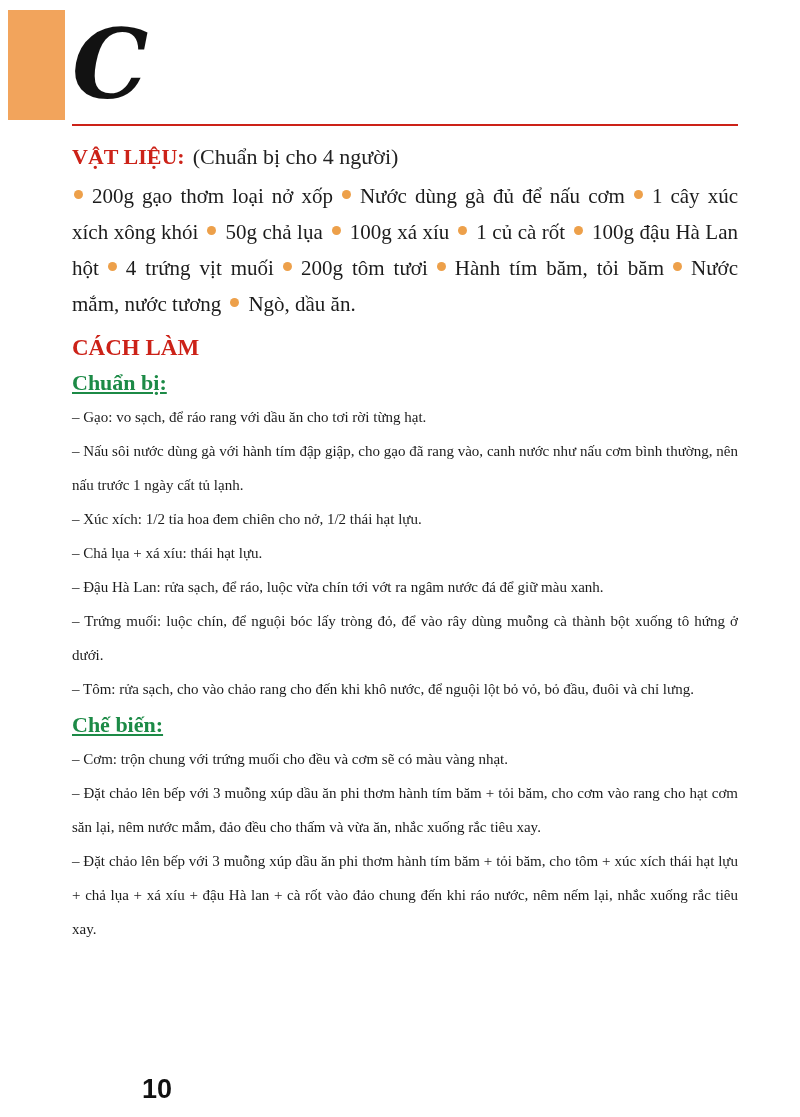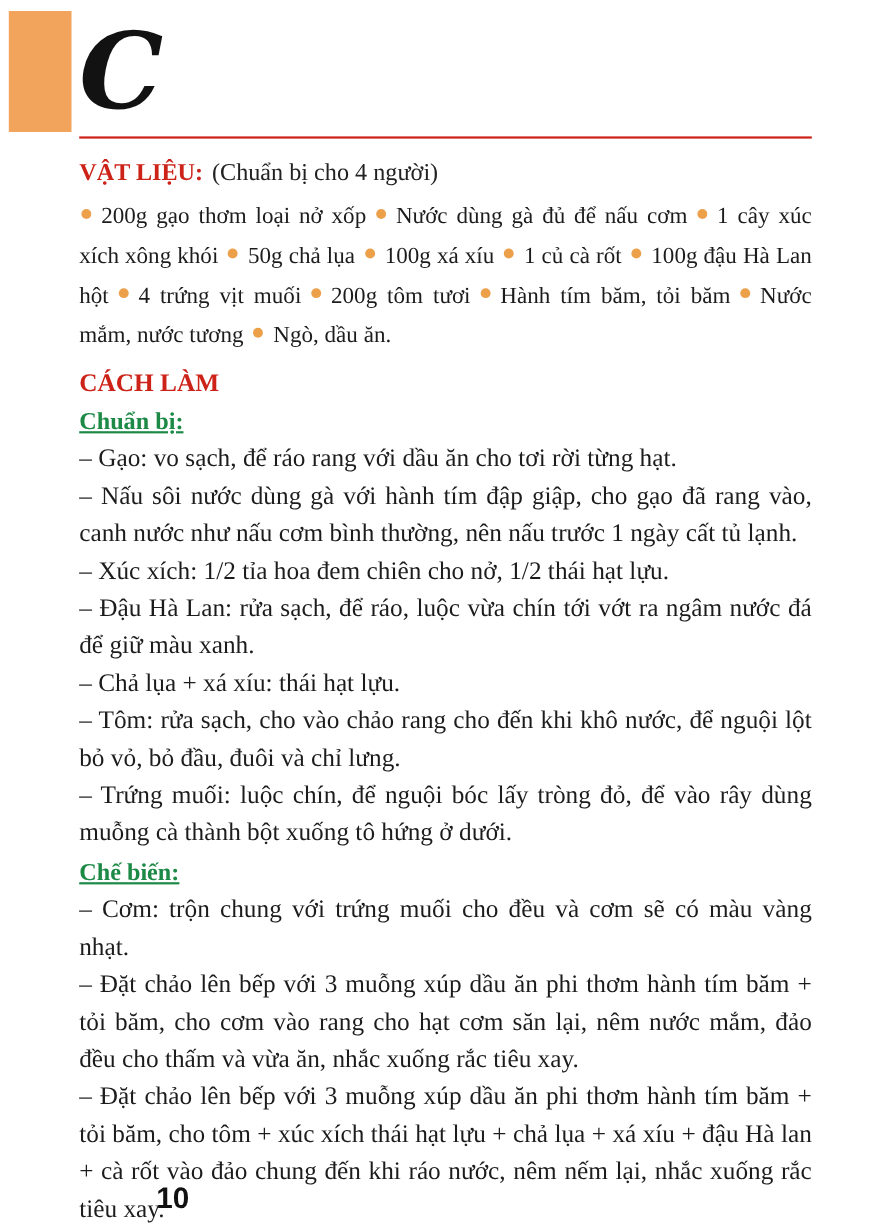--- a/index.html
+++ b/index.html
@@ -90,21 +90,21 @@
   .sub-head {
     margin:2px 0 0 0;
     font-size:22px;
     font-weight:bold;
     color:#1c8a46;
     line-height:34px;
     text-decoration:underline;
   }
   .step {
     margin:0;
-    font-size:23px;
+    font-size:15px;
     line-height:34px;
     text-align:justify;
   }
   .page-number {
     position:absolute;
     left:70px; top:1052px;
     font-family:"Liberation Sans", sans-serif;
     font-weight:bold;
     font-size:27px;
     color:#111111;
@@ -129,24 +129,24 @@
 
     <p class="ingredients" id="ingredients-body"><span class="dot"></span><span>200g gạo thơm loại nở xốp</span><span class="dot"></span><span>Nước dùng gà đủ để nấu cơm</span><span class="dot"></span><span>1 cây xúc xích xông khói</span><span class="dot"></span><span>50g chả lụa</span><span class="dot"></span><span>100g xá xíu</span><span class="dot"></span><span>1 củ cà rốt</span><span class="dot"></span><span>100g đậu Hà Lan hột</span><span class="dot"></span><span>4 trứng vịt muối</span><span class="dot"></span><span>200g tôm tươi</span><span class="dot"></span><span>Hành tím băm, tỏi băm</span><span class="dot"></span><span>Nước mắm, nước tương</span><span class="dot"></span><span>Ngò, dầu ăn.</span></p>
 
     <h2 class="method-head">CÁCH LÀM</h2>
 
     <div id="method-sections">
         <h3 class="sub-head">Chuẩn bị:</h3>
         <p class="step">– Gạo: vo sạch, để ráo rang với dầu ăn cho tơi rời từng hạt.</p>
         <p class="step">– Nấu sôi nước dùng gà với hành tím đập giập, cho gạo đã rang vào, canh nước như nấu cơm bình thường, nên nấu trước 1 ngày cất tủ lạnh.</p>
         <p class="step">– Xúc xích: 1/2 tỉa hoa đem chiên cho nở, 1/2 thái hạt lựu.</p>
+        <p class="step">– Chả lụa + xá xíu: thái hạt lựu.</p>
         <p class="step">– Đậu Hà Lan: rửa sạch, để ráo, luộc vừa chín tới vớt ra ngâm nước đá để giữ màu xanh.</p>
-        <p class="step">– Chả lụa + xá xíu: thái hạt lựu.</p>
+        <p class="step">– Trứng muối: luộc chín, để nguội bóc lấy tròng đỏ, để vào rây dùng muỗng cà thành bột xuống tô hứng ở dưới.</p>
         <p class="step">– Tôm: rửa sạch, cho vào chảo rang cho đến khi khô nước, để nguội lột bỏ vỏ, bỏ đầu, đuôi và chỉ lưng.</p>
-        <p class="step">– Trứng muối: luộc chín, để nguội bóc lấy tròng đỏ, để vào rây dùng muỗng cà thành bột xuống tô hứng ở dưới.</p>
         <h3 class="sub-head">Chế biến:</h3>
         <p class="step">– Cơm: trộn chung với trứng muối cho đều và cơm sẽ có màu vàng nhạt.</p>
         <p class="step">– Đặt chảo lên bếp với 3 muỗng xúp dầu ăn phi thơm hành tím băm + tỏi băm, cho cơm vào rang cho hạt cơm săn lại, nêm nước mắm, đảo đều cho thấm và vừa ăn, nhắc xuống rắc tiêu xay.</p>
         <p class="step">– Đặt chảo lên bếp với 3 muỗng xúp dầu ăn phi thơm hành tím băm + tỏi băm, cho tôm + xúc xích thái hạt lựu + chả lụa + xá xíu + đậu Hà lan + cà rốt vào đảo chung đến khi ráo nước, nêm nếm lại, nhắc xuống rắc tiêu xay.</p>
       </div>
 
     <div class="page-number">10</div>
   </div>
 </div>
 

